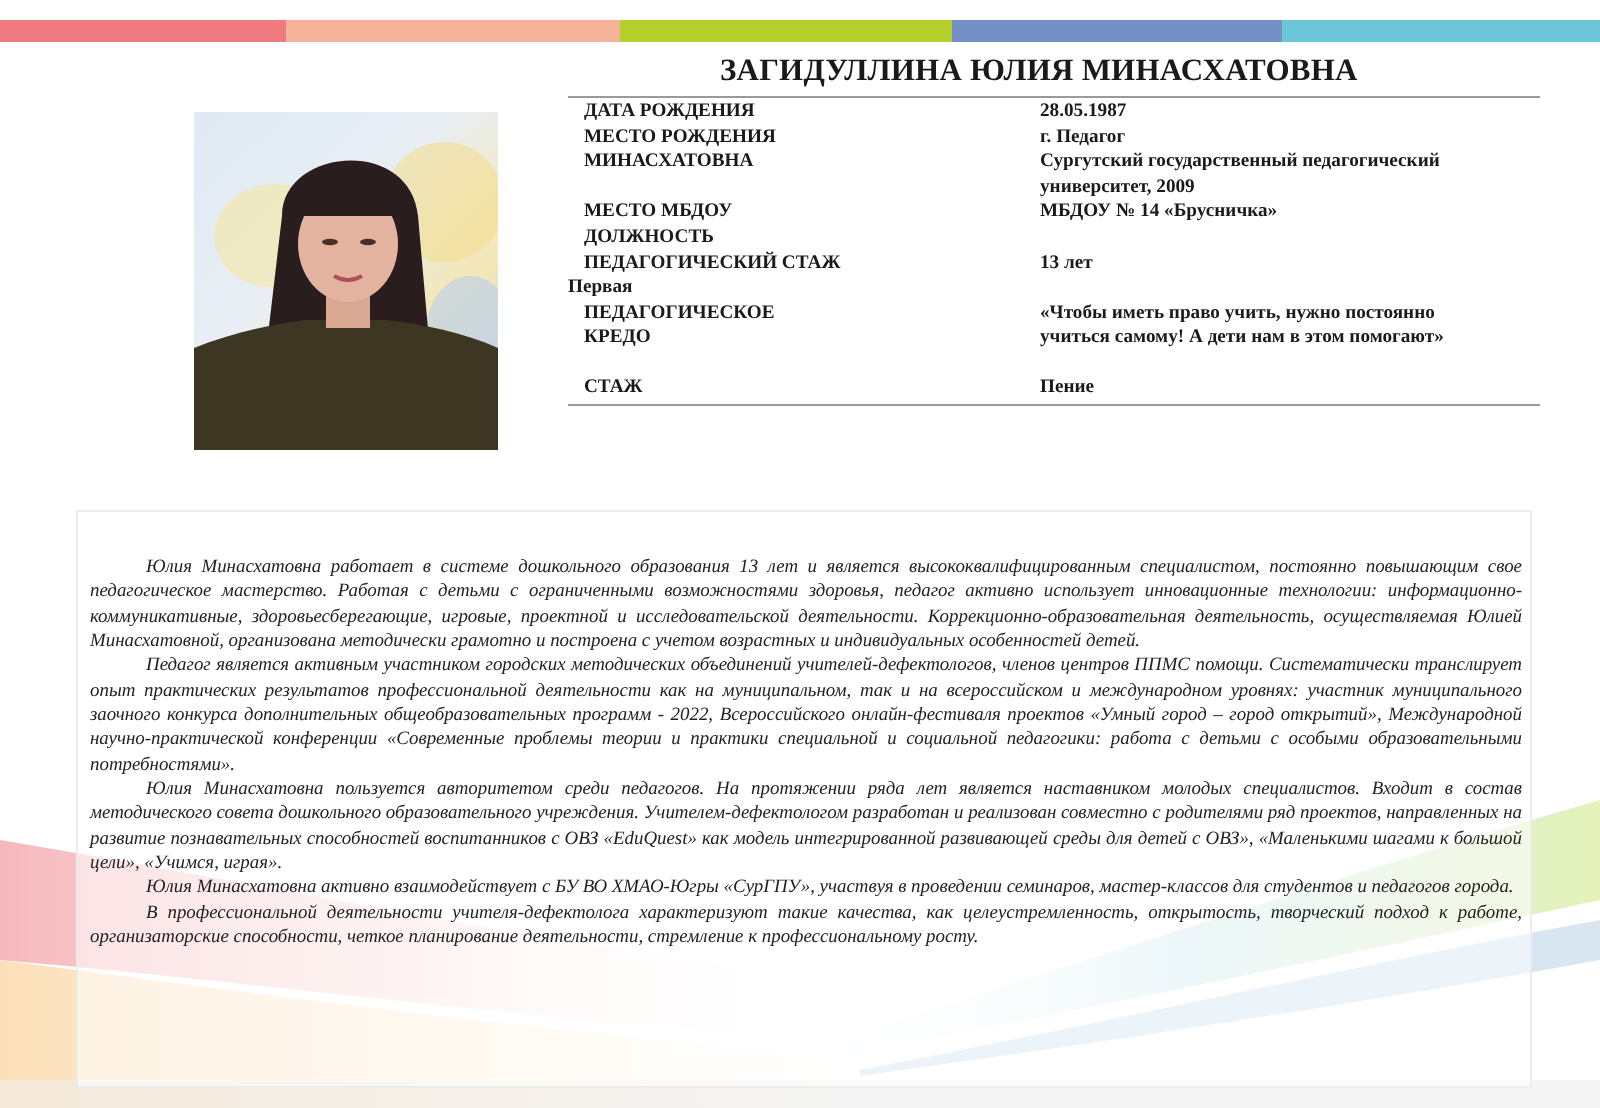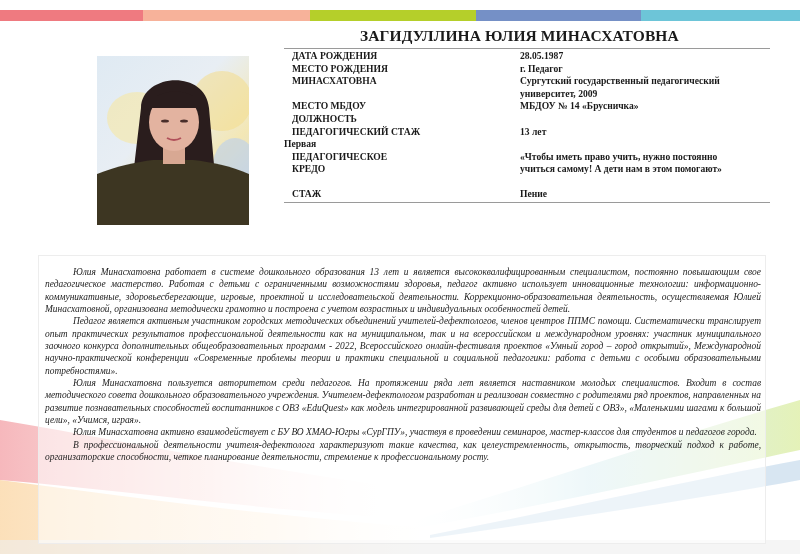--- a/index.html
+++ b/index.html
@@ -29,21 +29,21 @@
   .info .lbl { width: 228px; padding-left: 8px; flex: none; }
   .info .val { width: 240px; }
   .info .row.gap { margin-top: 12px; }
   .bio {
     position: absolute; left: 38px; top: 255px; width: 728px; height: 289px;
     border: 1px solid rgba(235,235,235,0.9);
     background: rgba(255,255,255,0.55);
     box-sizing: border-box;
   }
   .bio-text {
-    position: absolute; left: 45px; top: 266px; width: 716px;
+    position: absolute; left: 45px; top: 278px; width: 716px;
     font-style: italic; font-size: 9.45px; line-height: 12.35px; text-align: justify;
     color: #222;
   }
   .bio-text p { margin: 0; text-indent: 28px; }
 </style>
 </head>
 <body>
 
 <div class="strip">
   <div class="seg" style="width:143px;background:#ef7a80"></div>

